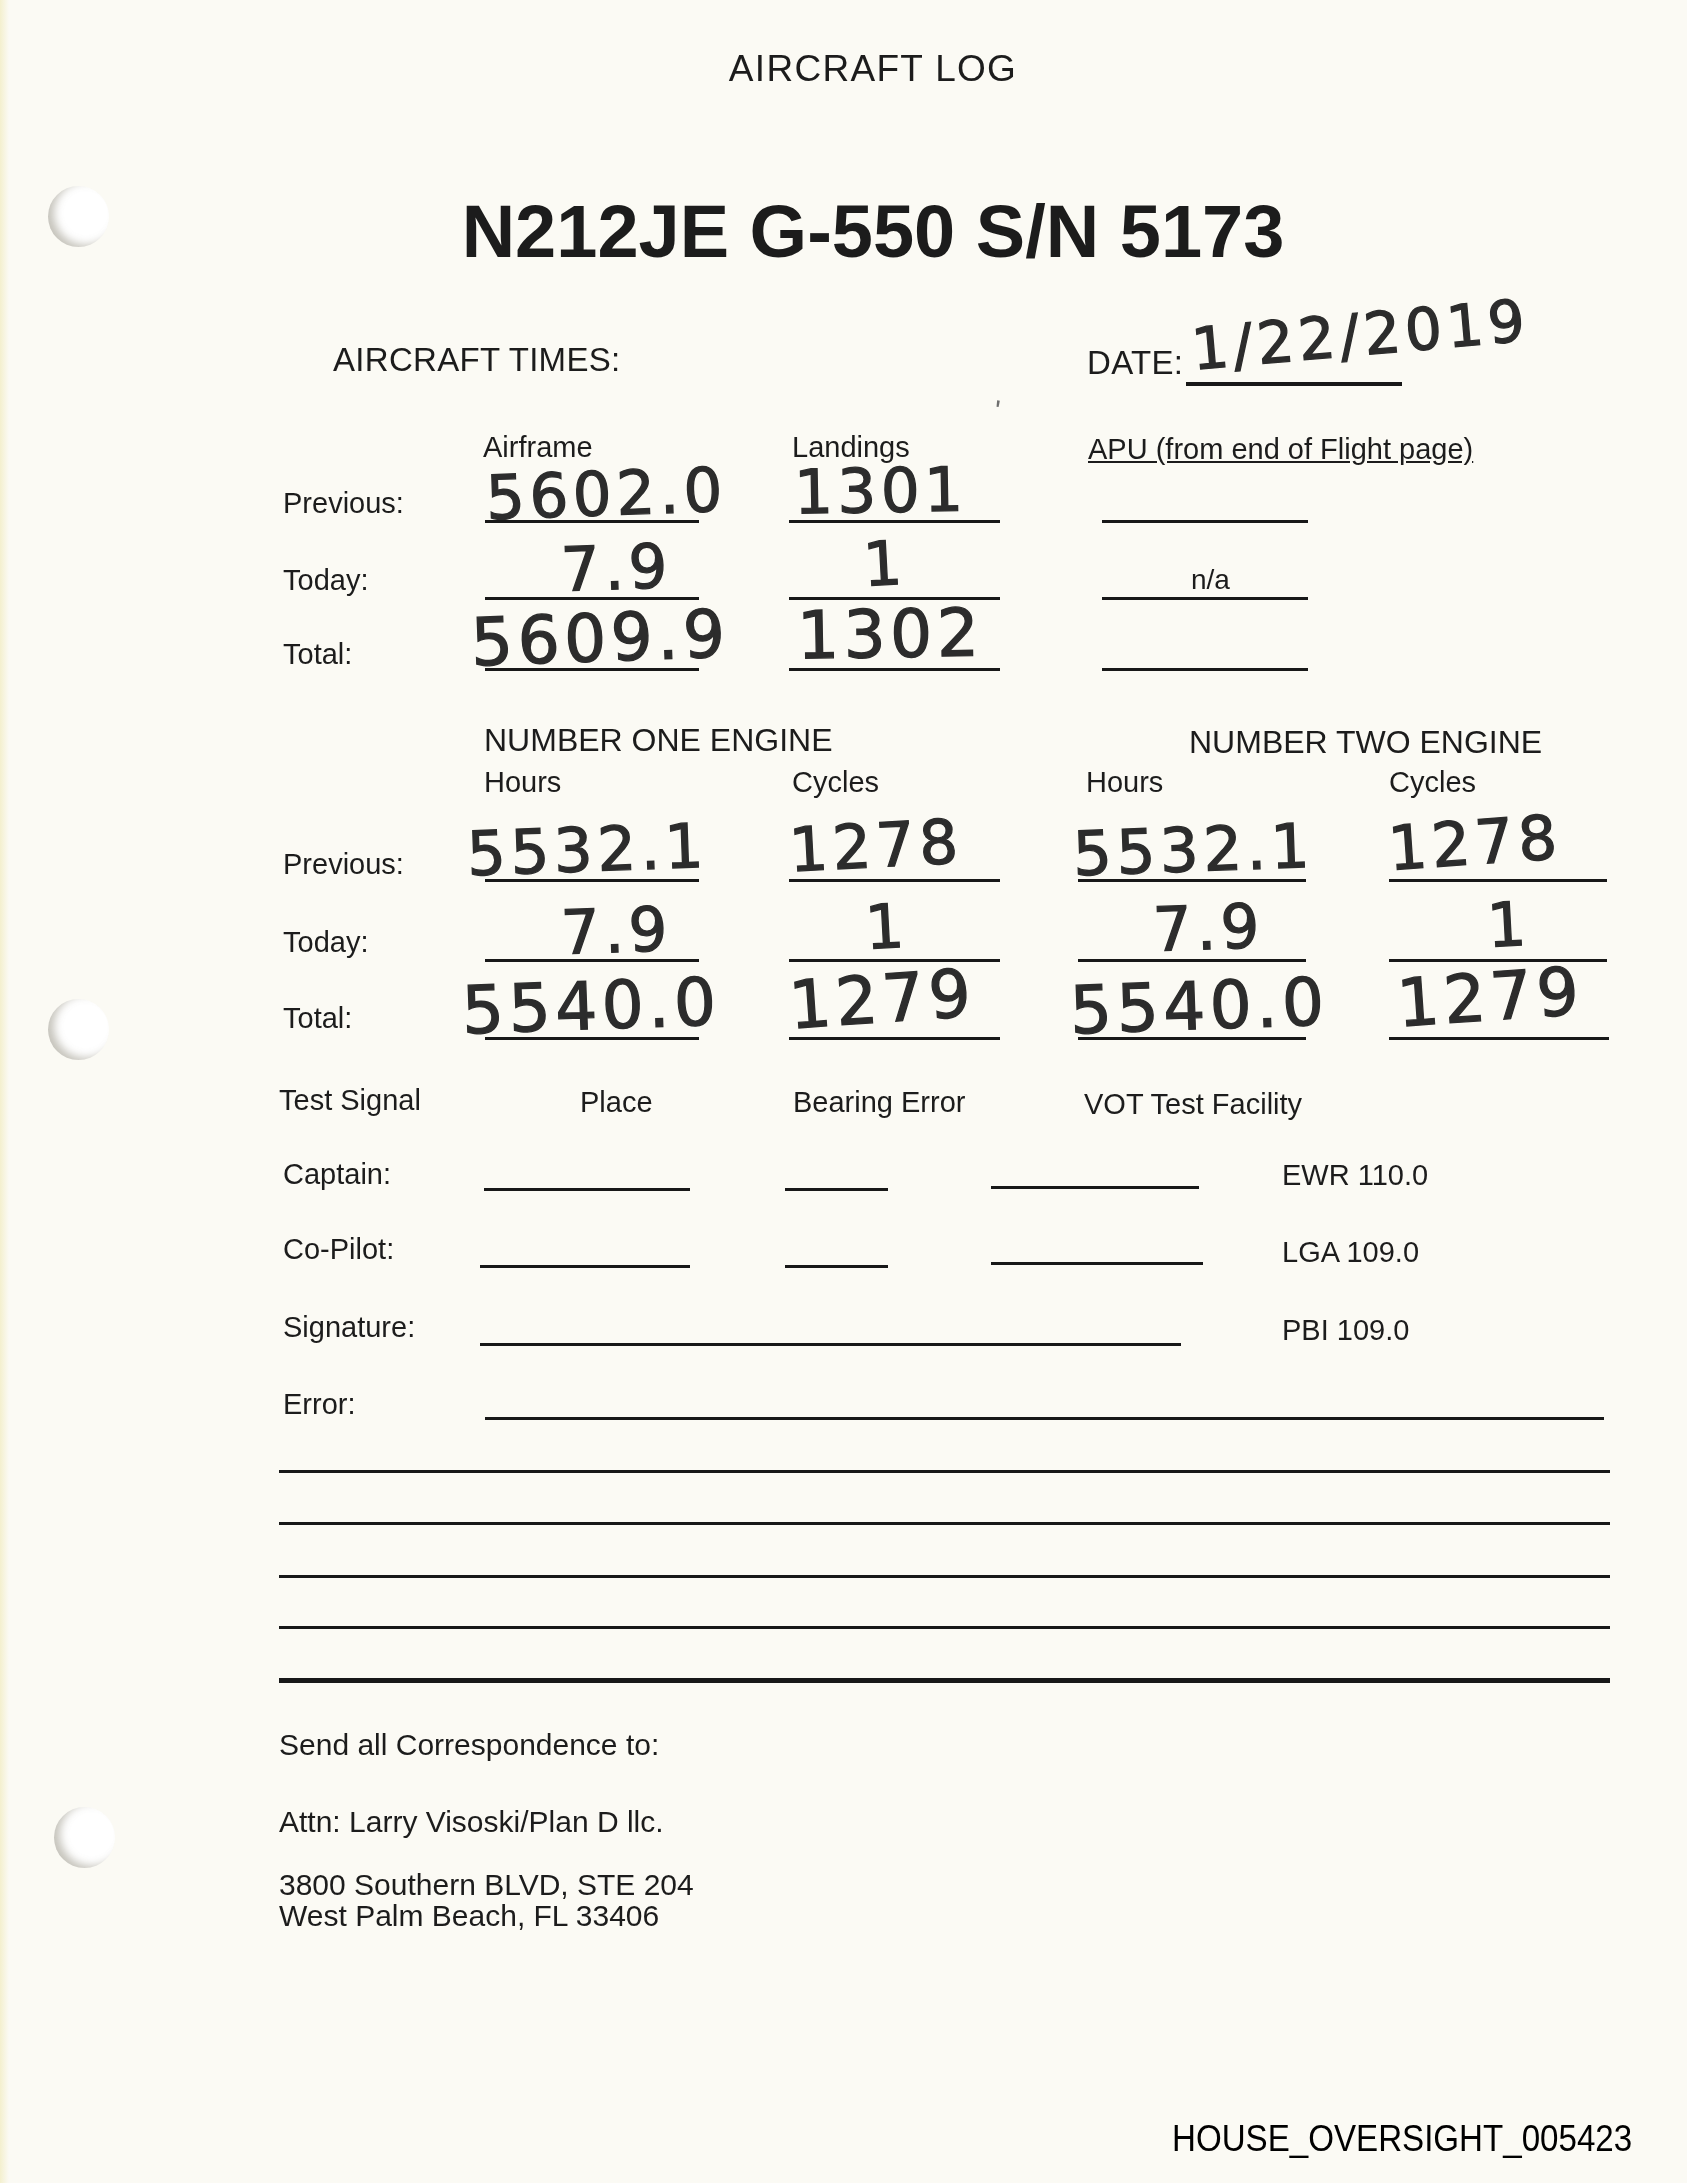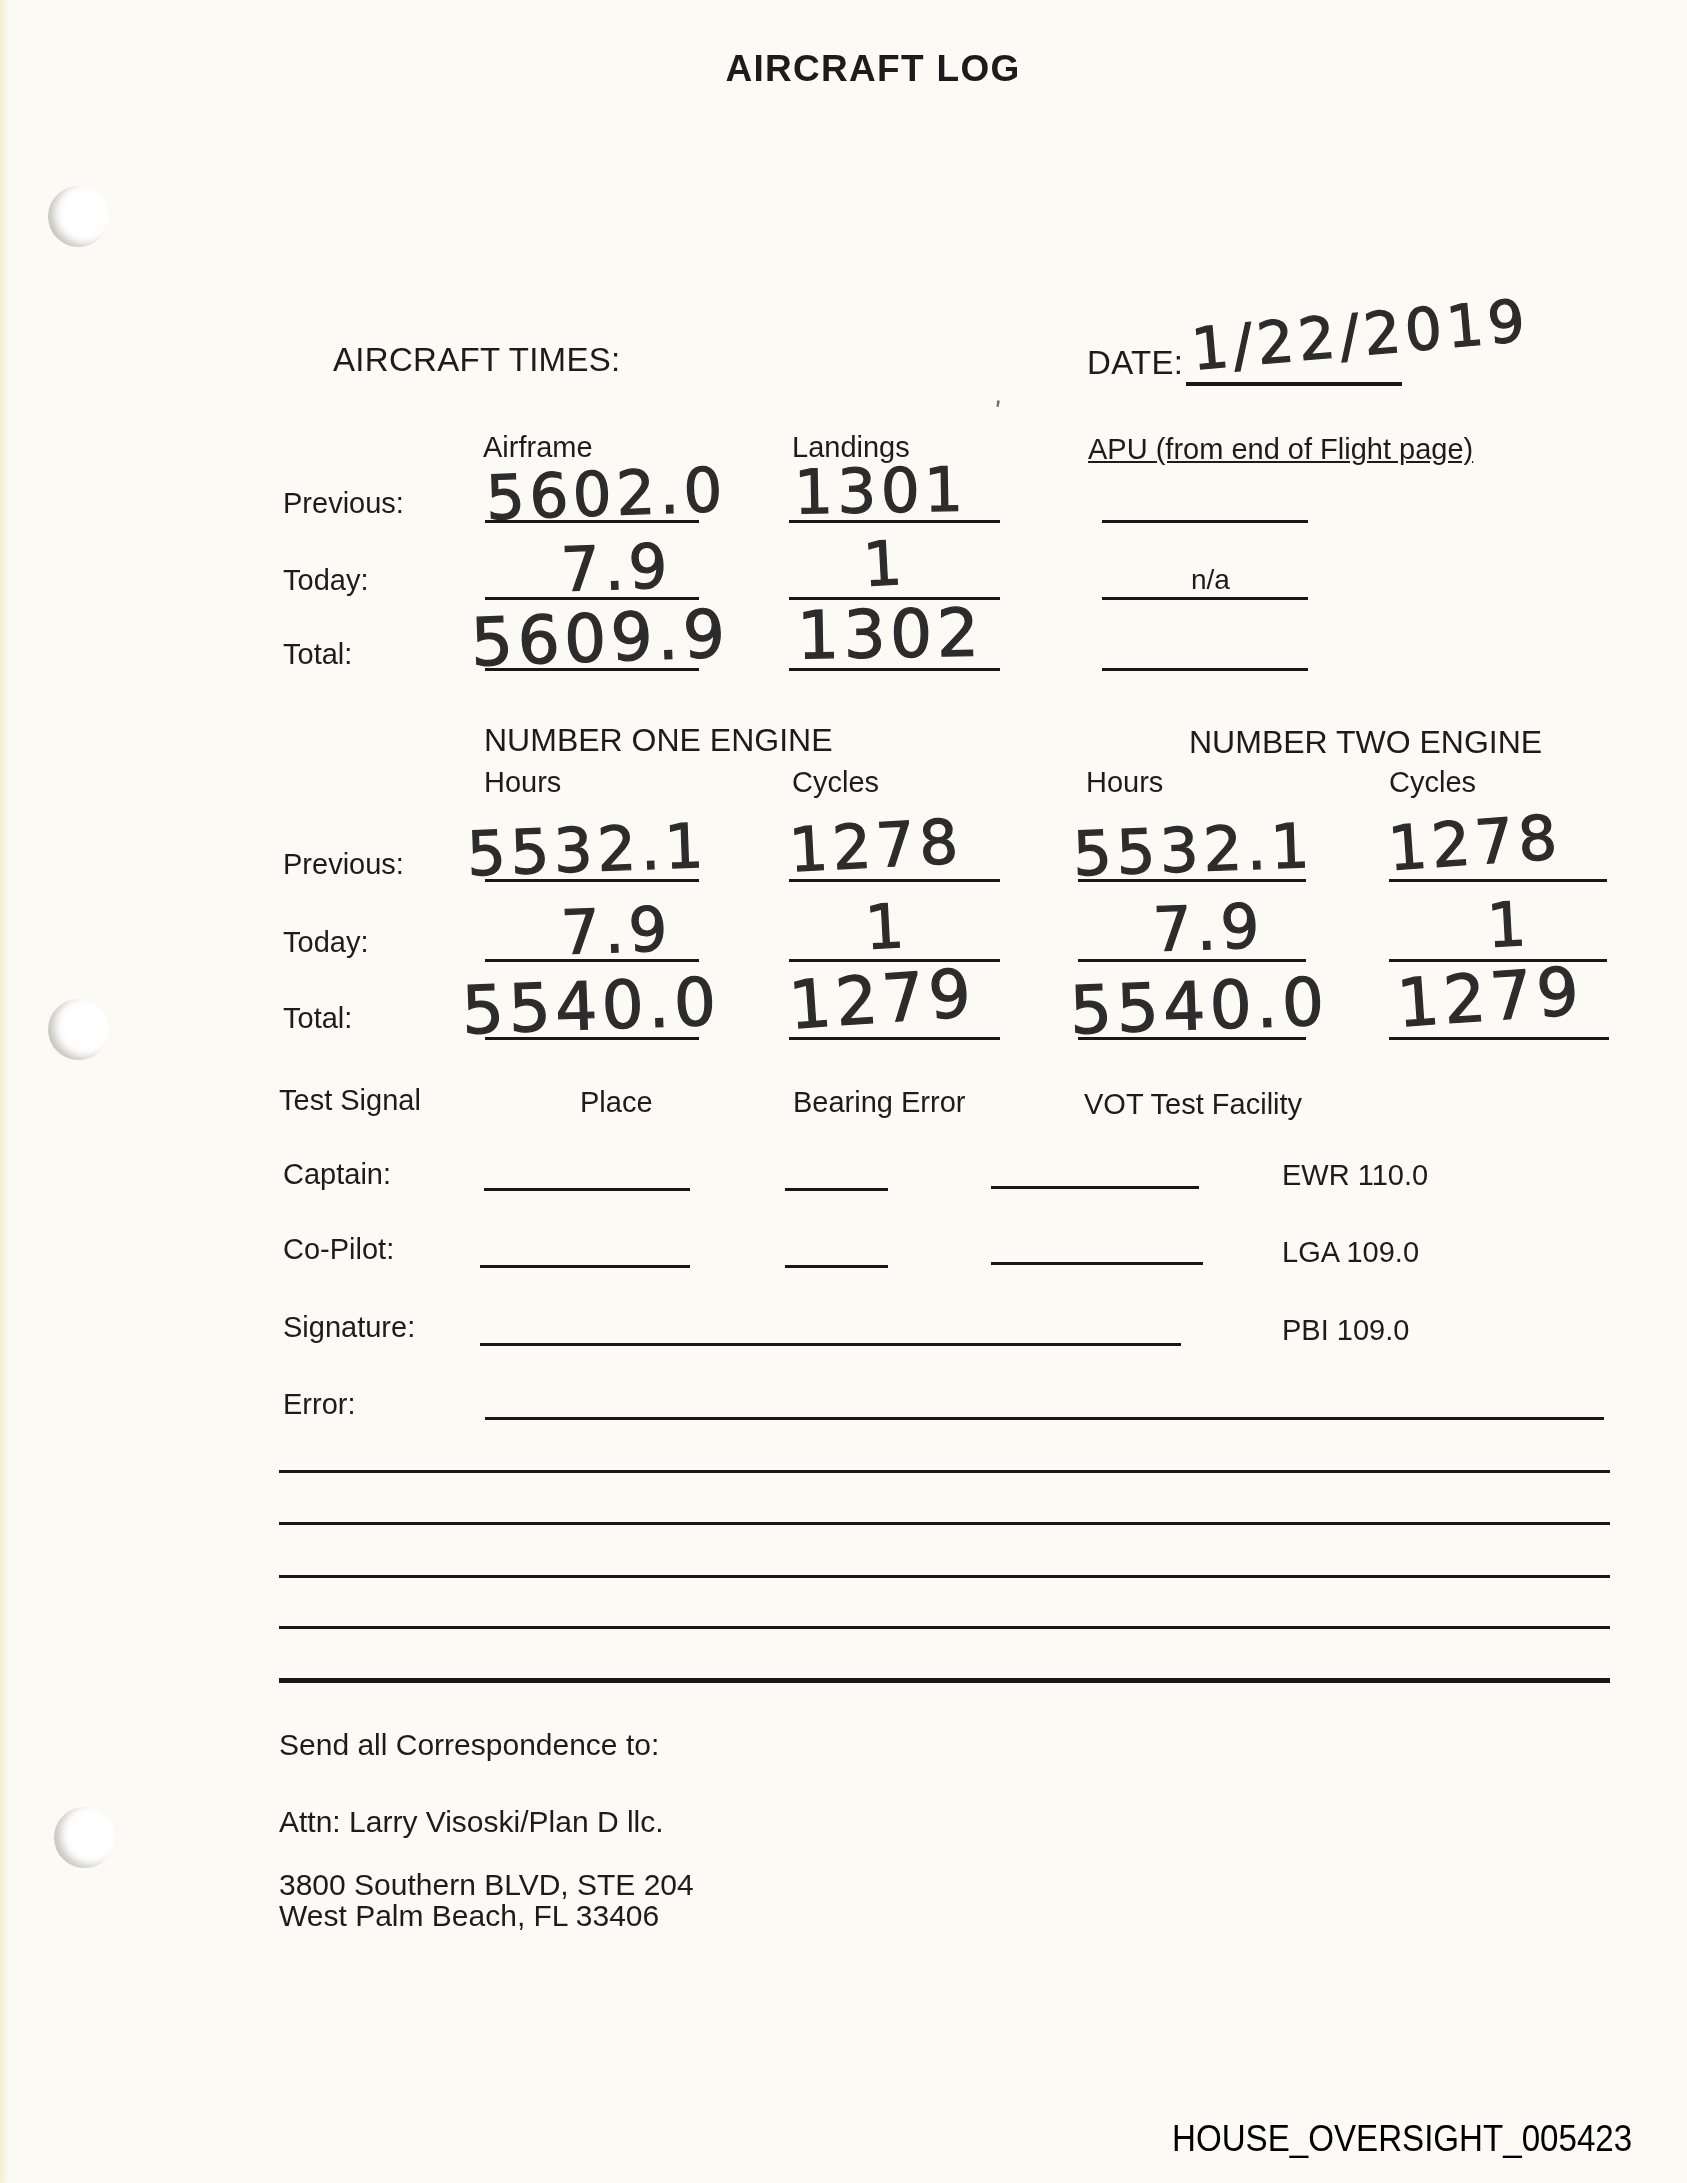--- a/index.html
+++ b/index.html
@@ -22,21 +22,22 @@
 </head>
 <body>
 
 <div id="page">
 
   <div class="edge"></div>
   <div class="hole" style="left:48px;top:186px;"></div>
   <div class="hole" style="left:48px;top:999px;"></div>
   <div class="hole" style="left:54px;top:1807px;"></div>
 
-  <div class="title" style="top:48px;font-size:37px;font-weight:700;letter-spacing:1.3px;">AIRCRAFT LOG</div>
+  <div class="title" style="top:48px;font-size:37px;font-weight:400;letter-spacing:1.3px;">AIRCRAFT LOG</div>
+  <div class="title" style="top:189px;font-size:74px;font-weight:600;">N212JE G-550 S/N 5173</div>
 
   <div class="lbl sec" style="left:285px;top:341px;margin-left:48px;">AIRCRAFT TIMES:</div>
   <div class="lbl sec" style="left:1087px;top:344px;">DATE:</div>
   <div class="hw" style="left:1191px;top:306px;font-size:58px;transform:rotate(-5deg);">1/22/2019</div>
   <div class="line" style="left:1186px;top:382px;width:216px;height:4px;"></div>
   <div class="speck" style="left:994px;top:394px;">'</div>
 
   <div class="lbl" style="left:483px;top:431px;">Airframe</div>
   <div class="lbl" style="left:792px;top:431px;">Landings</div>
   <div class="lbl" style="left:1088px;top:433px;text-decoration:underline;">APU (from end of Flight page)</div>

